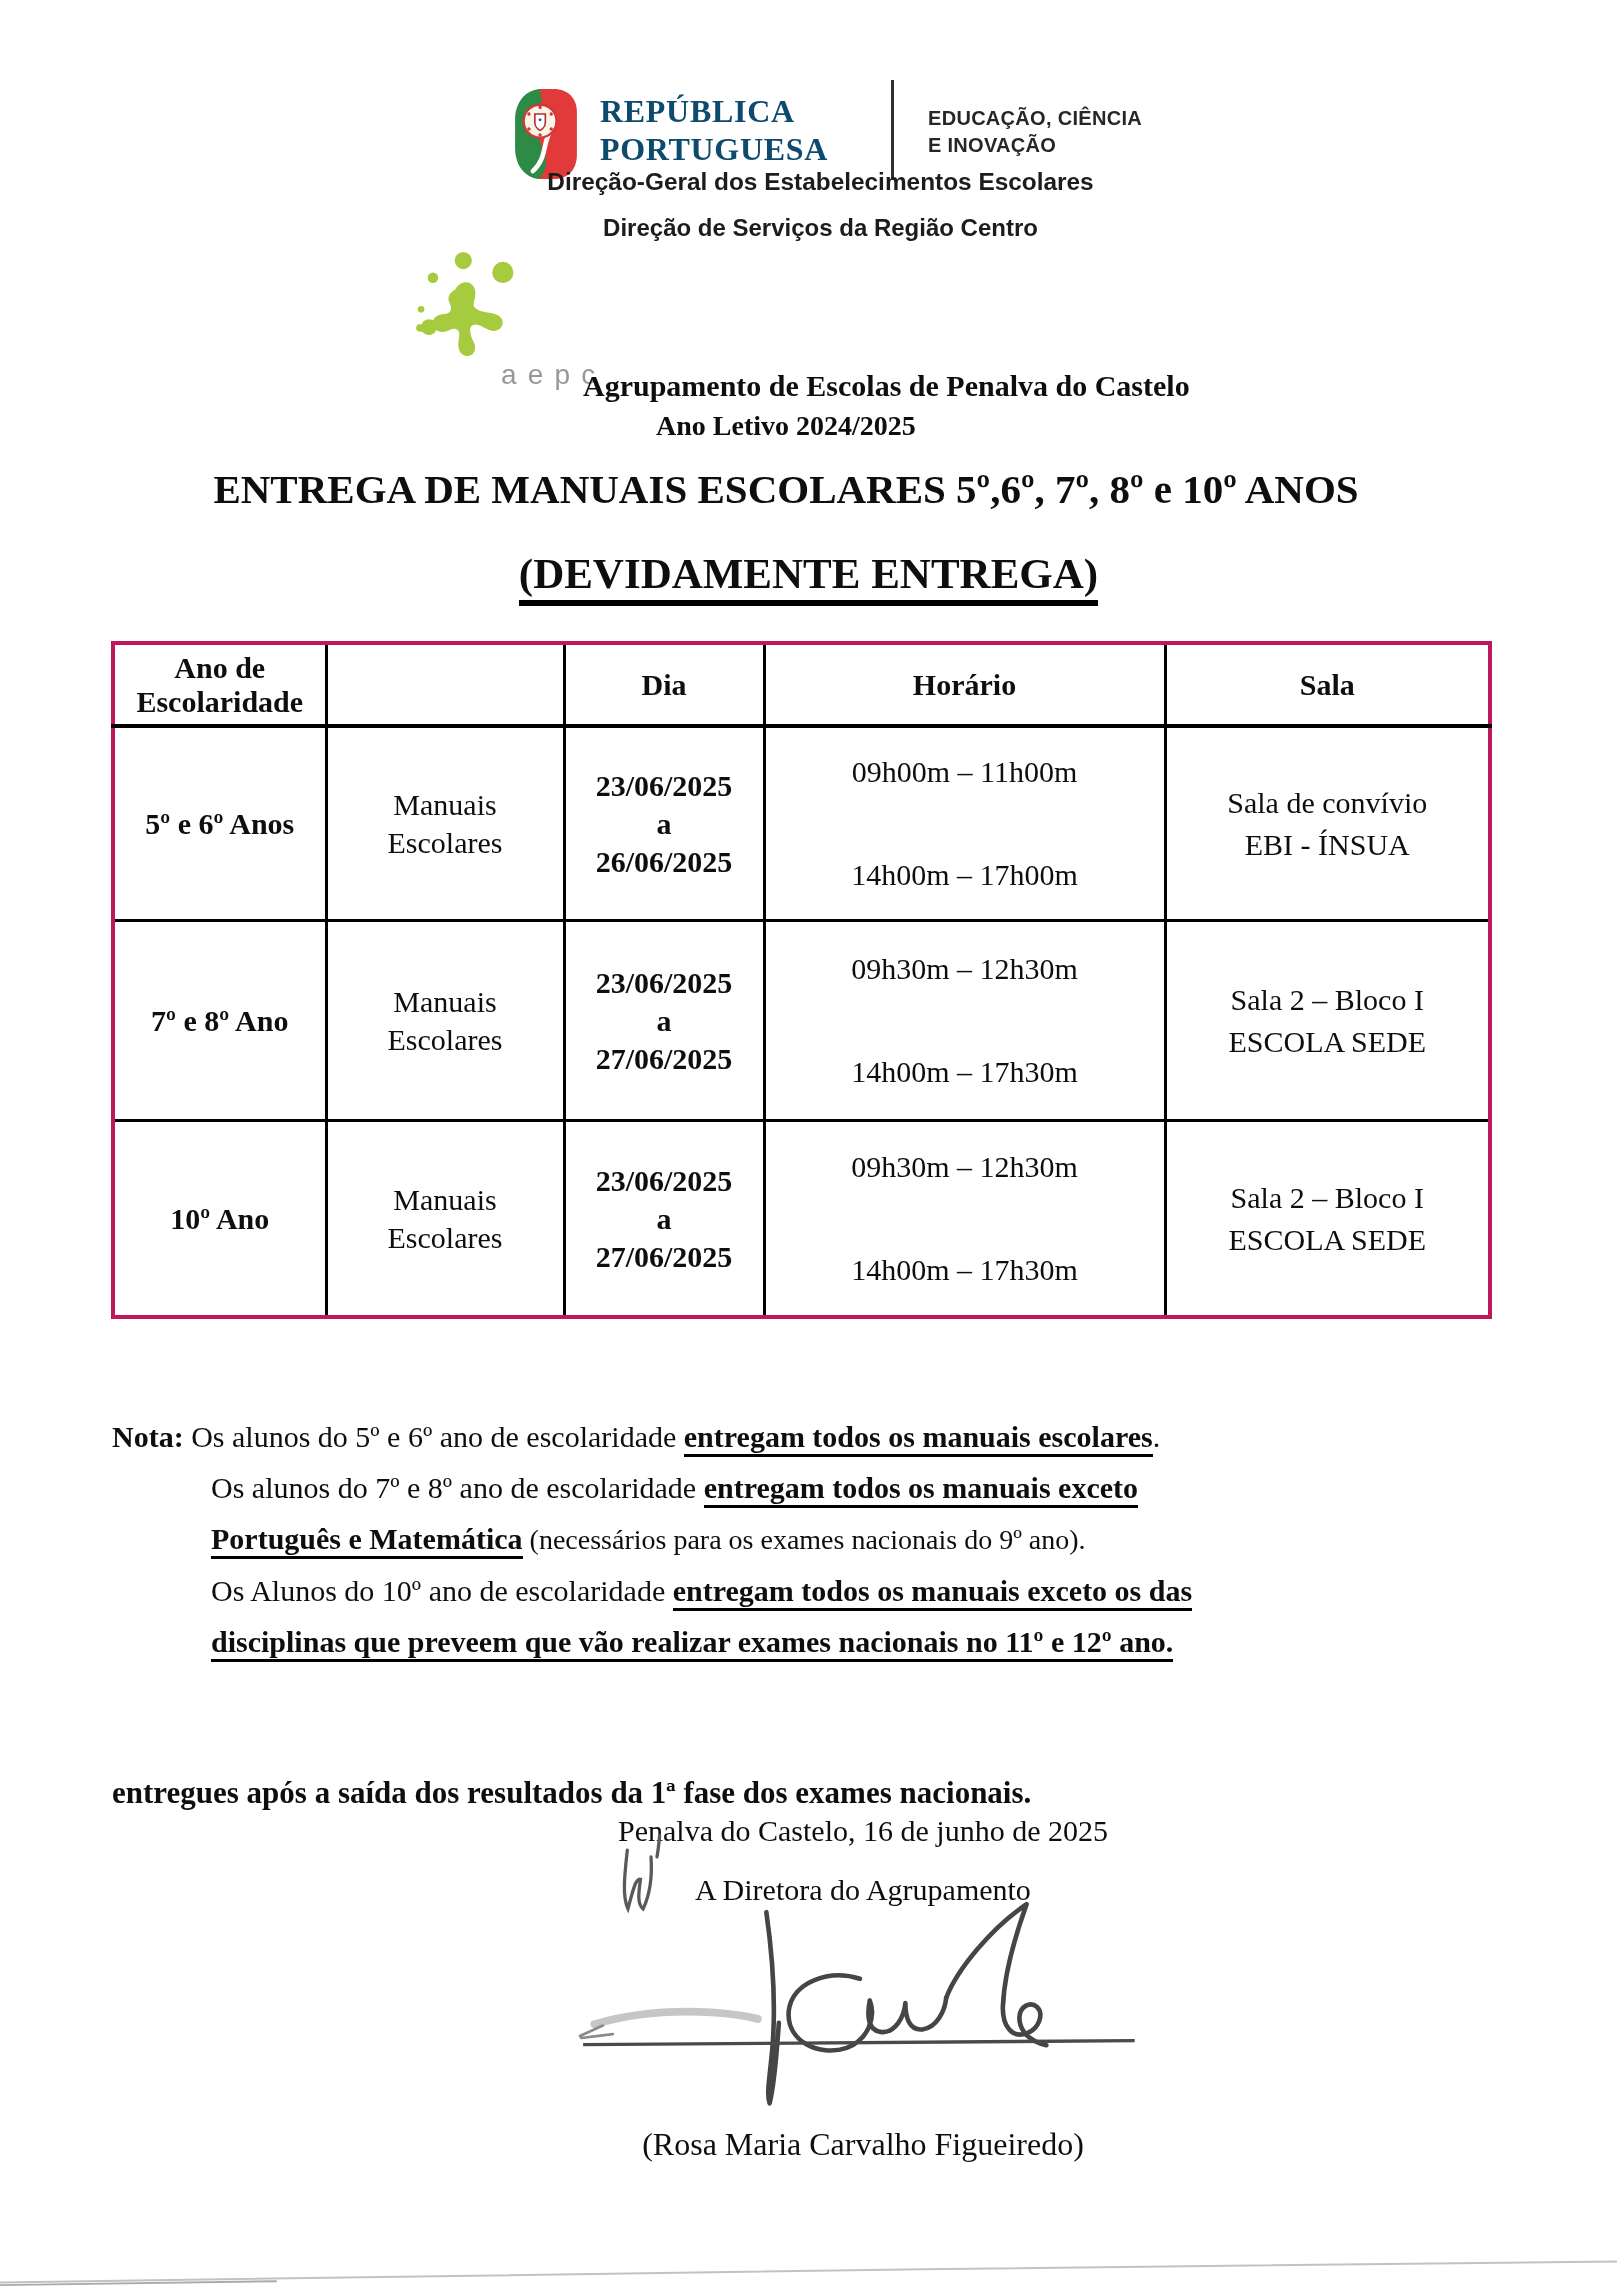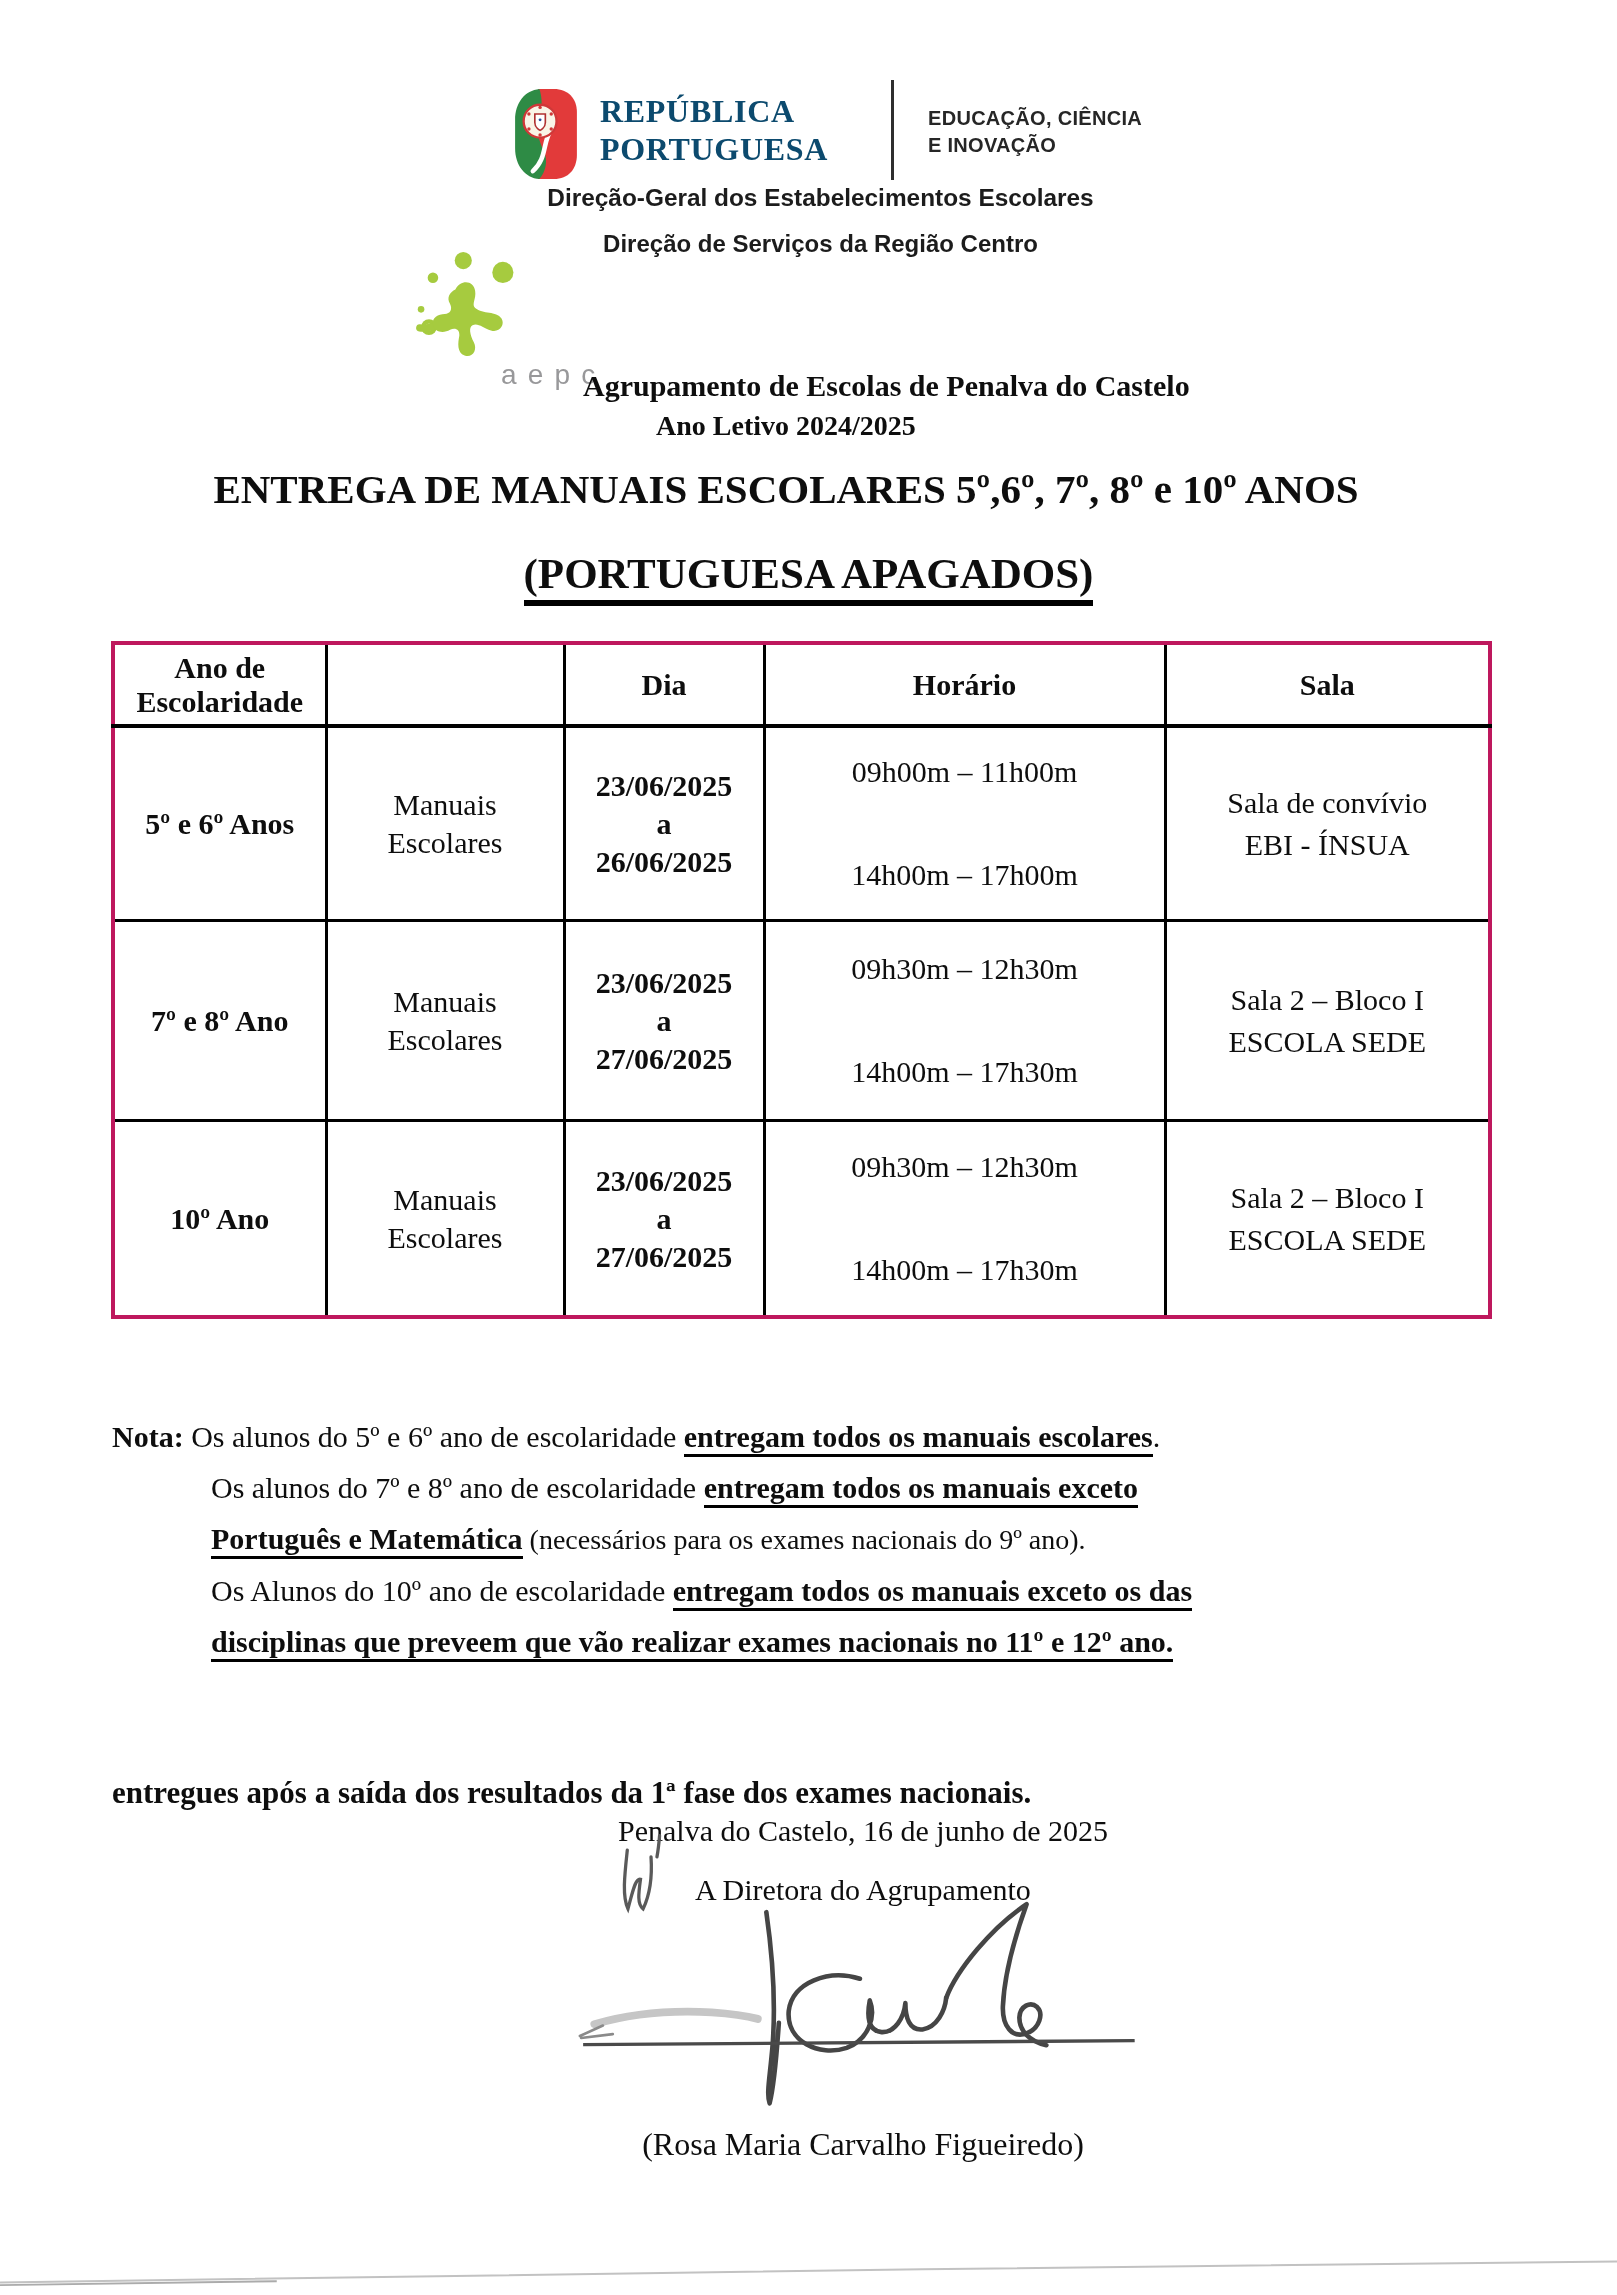--- a/index.html
+++ b/index.html
@@ -6,21 +6,21 @@
   body{width:1617px;height:2295px;background:#ffffff;position:relative;
        font-family:"Liberation Serif","DejaVu Serif",serif;color:#0e0e0e;}
   .abs{position:absolute;}
   
   .gov-flag{left:513px;top:87px;width:66px;height:94px;}
   .rep-text{left:600px;top:92px;font-size:32px;line-height:38px;font-weight:700;
             letter-spacing:0.7px;color:#0c4a6e;}
   .gov-divider{left:891px;top:80px;width:2.6px;height:100px;background:#2f2f2f;}
   .ministry{left:928px;top:105px;font-family:"Liberation Sans","DejaVu Sans",sans-serif;
             font-size:20px;line-height:27px;font-weight:700;color:#262626;letter-spacing:0.3px;}
-  .dge{left:422px;top:184px;width:797px;text-align:center;
+  .dge{left:422px;top:168px;width:797px;text-align:center;
        font-family:"Liberation Sans","DejaVu Sans",sans-serif;font-weight:700;color:#1c1c1c;}
   .dge .l1{font-size:24.4px;}
   .dge .l2{font-size:24px;margin-top:18px;}
   
   .aepc-logo{left:392px;top:250px;width:132px;height:155px;}
   .aepc-text{left:501px;top:359px;font-family:"Liberation Sans","DejaVu Sans",sans-serif;
              font-size:28px;color:#98989a;letter-spacing:11.2px;}
   .school-name{left:583px;top:337px;font-size:30px;font-weight:700;margin-top:32px;}
   .school-year{left:656px;top:410px;font-size:28px;font-weight:700;}
   
@@ -97,21 +97,21 @@
   <circle cx="56" cy="117" r="5" fill="#ffffff"></circle>
   <path d="M70,113 C60,117 48,119 42,118" stroke="#a6cb3f" stroke-width="11" fill="none" stroke-linecap="round"></path>
   <path d="M96,60 C104,44 124,46 126,62 C128,74 120,82 126,88 C138,98 158,92 166,104 C172,114 162,126 150,122 C138,118 130,110 122,114 C116,117 118,128 124,140 C130,152 122,164 110,160 C98,156 100,140 102,130 C103,121 96,117 88,121 C78,127 64,125 62,113 C60,103 70,97 80,97 C88,97 92,90 88,82 C82,72 88,64 96,60 Z" fill="#a6cb3f"></path>
 </svg>
 <div class="abs aepc-text">aepc</div>
 <div class="abs school-name">Agrupamento de Escolas de Penalva do Castelo</div>
 <div class="abs school-year">Ano Letivo 2024/2025</div>
 
 <div class="abs doc-title">ENTREGA DE MANUAIS ESCOLARES 5º,6º, 7º, 8º e 10º ANOS</div>
 <div class="abs doc-subtitle">
-  <span>(PORTUGUESA APAGADOS)</span>
+  <span>(DEVIDAMENTE ENTREGA)</span>
 </div>
 
 <table class="schedule">
   <colgroup>
     <col style="width:213px">
       <col style="width:238px">
       <col style="width:200px">
     <col style="width:401px">
       <col style="width:325px">
   </colgroup>

